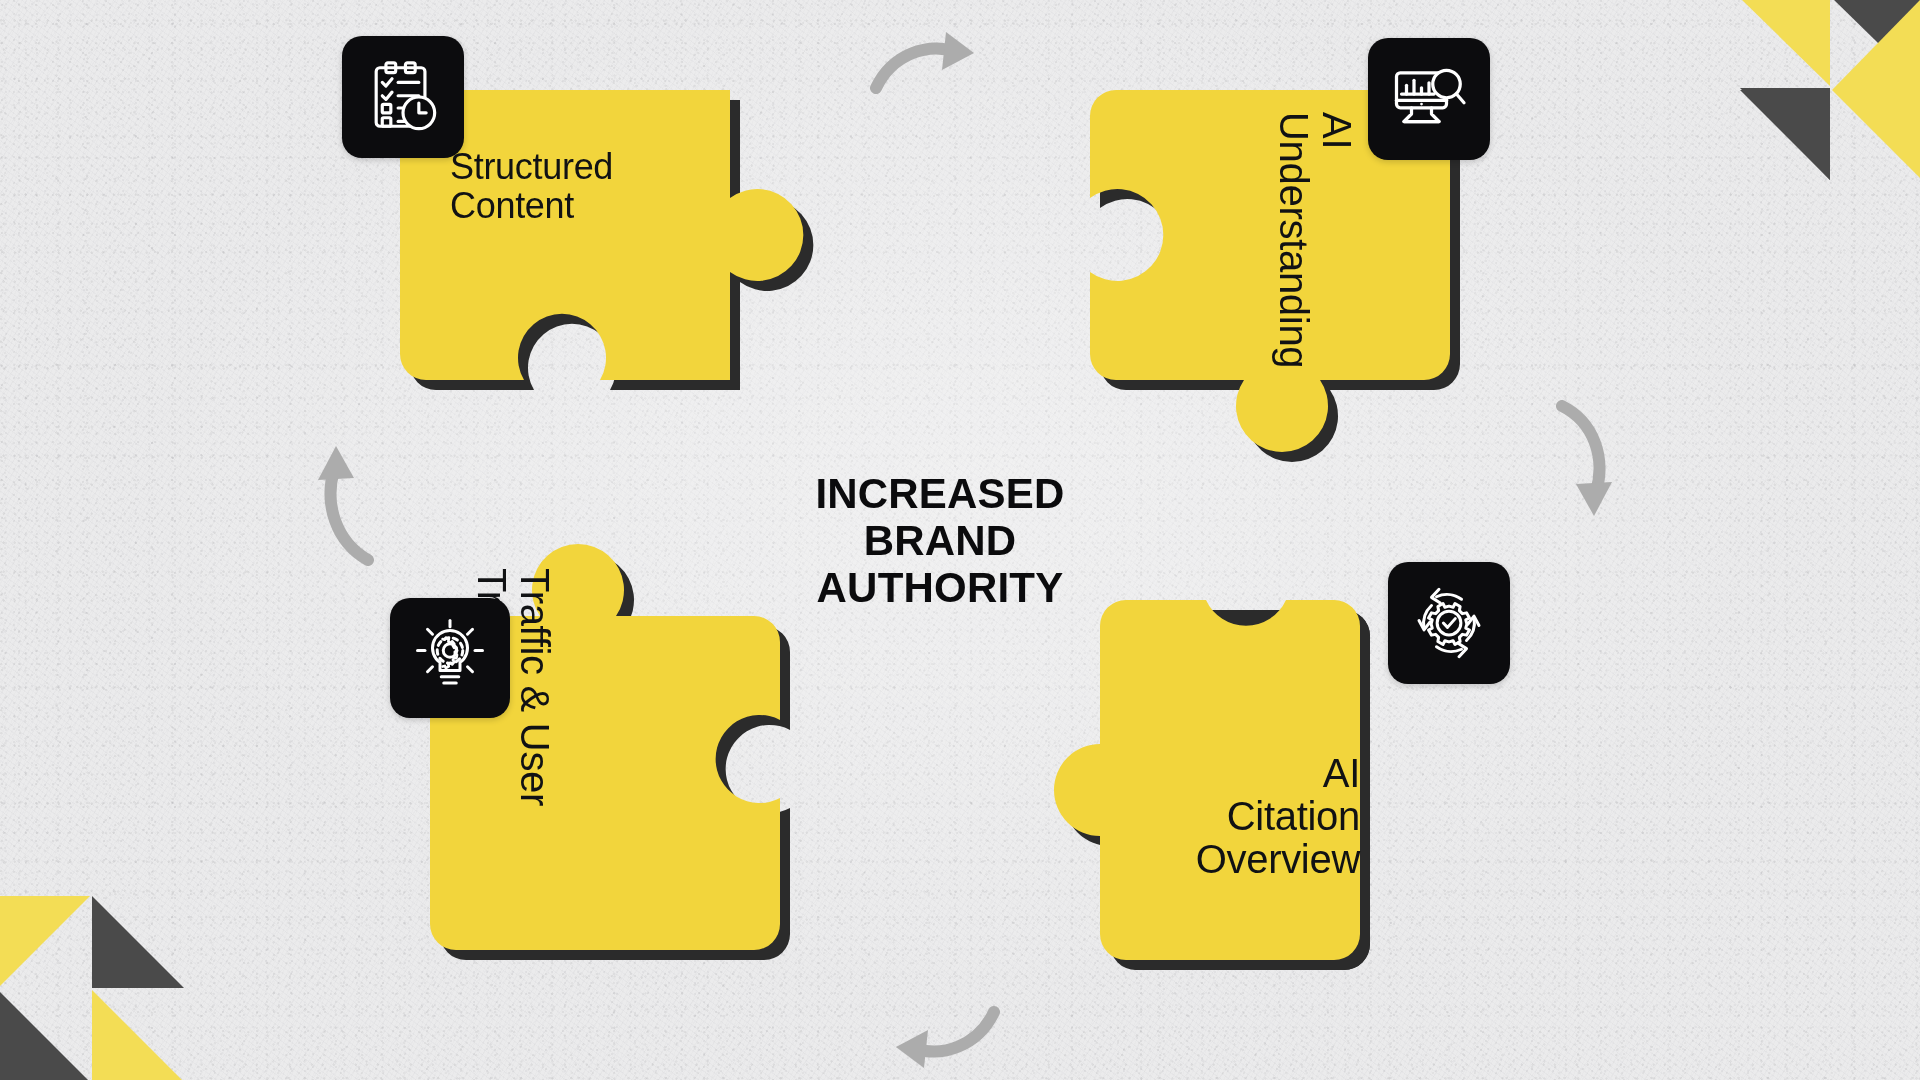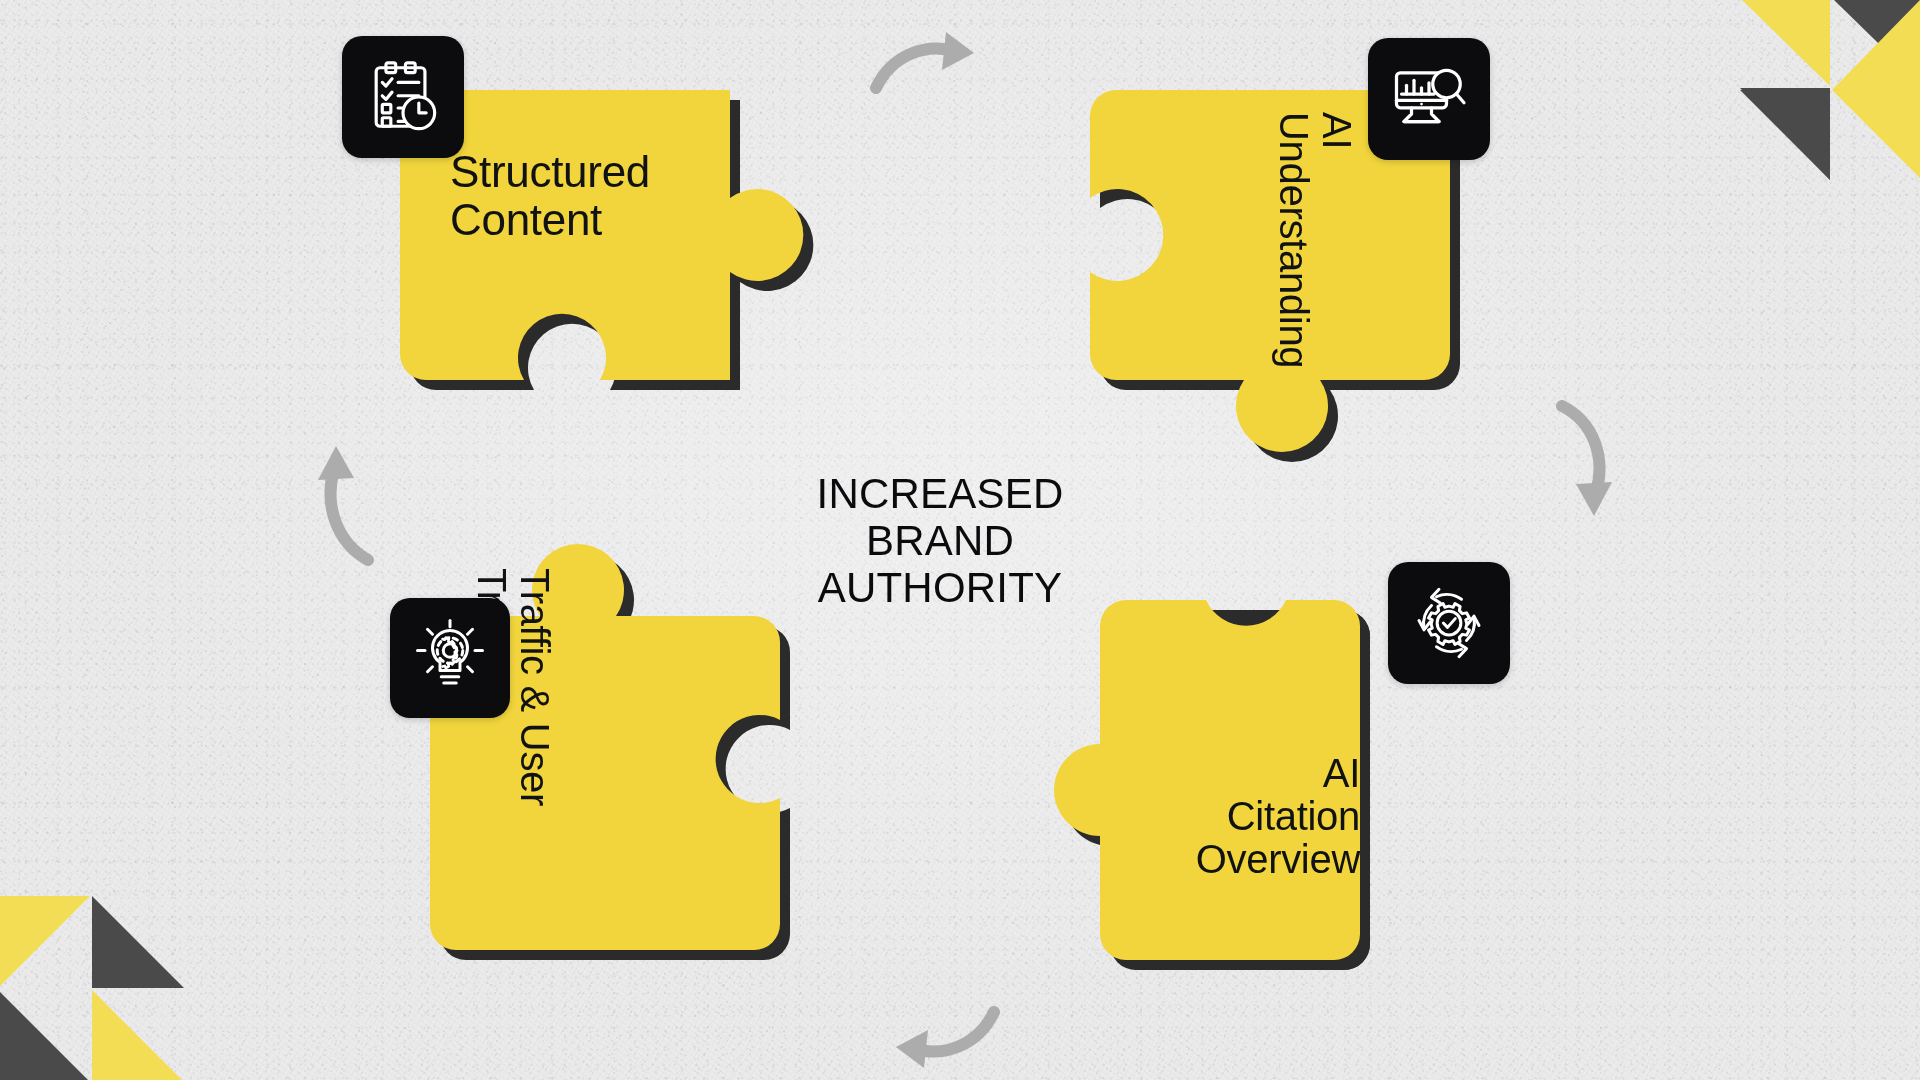--- a/index.html
+++ b/index.html
@@ -66,21 +66,21 @@
     display:flex;align-items:center;justify-content:center;
     box-shadow:0 2px 6px rgba(0,0,0,.18);
   }
   .badge svg{display:block;}
 
   
   .center-head{
     position:absolute;
     text-align:center;
     color:#0b0b0d;
-    font-weight:normal;
+    font-weight:bold;
     font-size:42px;
     line-height:1.12;
     letter-spacing:0.2px;
     white-space:pre-line;
   }
 </style>
 </head>
 <body>
 
 <div id="stage">
@@ -152,21 +152,21 @@
         a 46 46 0 1 1 0 74
         V 290
         H 200
         a 44 44 0 1 0 -76 0
         H 26
         A 26 26 0 0 1 0 264
         V 26
         A 26 26 0 0 1 26 0
         Z" fill="#F2D53C"></path>
     </svg>
-    <div class="plabel" style="left:50px;top:58px;font-size:44px;">Structured
+    <div class="plabel" style="left:50px;top:58px;font-size:36px;">Structured
 Content</div>
   </div>
 
   <div class="badge" style="left:342px;top:36px;width:122px;height:122px;">
     <svg width="78" height="78" viewBox="0 0 64 64" fill="none" stroke="#ffffff" stroke-width="2.6" stroke-linecap="round" stroke-linejoin="round">
       <path d="M13 10h6M25 10h6M37 10h6" stroke="none"></path>
       <rect x="10" y="8" width="40" height="48" rx="3"></rect>
       <rect x="18" y="4" width="8" height="8" rx="1.6"></rect>
       <rect x="34" y="4" width="8" height="8" rx="1.6"></rect>
       <polyline points="15,20 18,23 23,17"></polyline>

